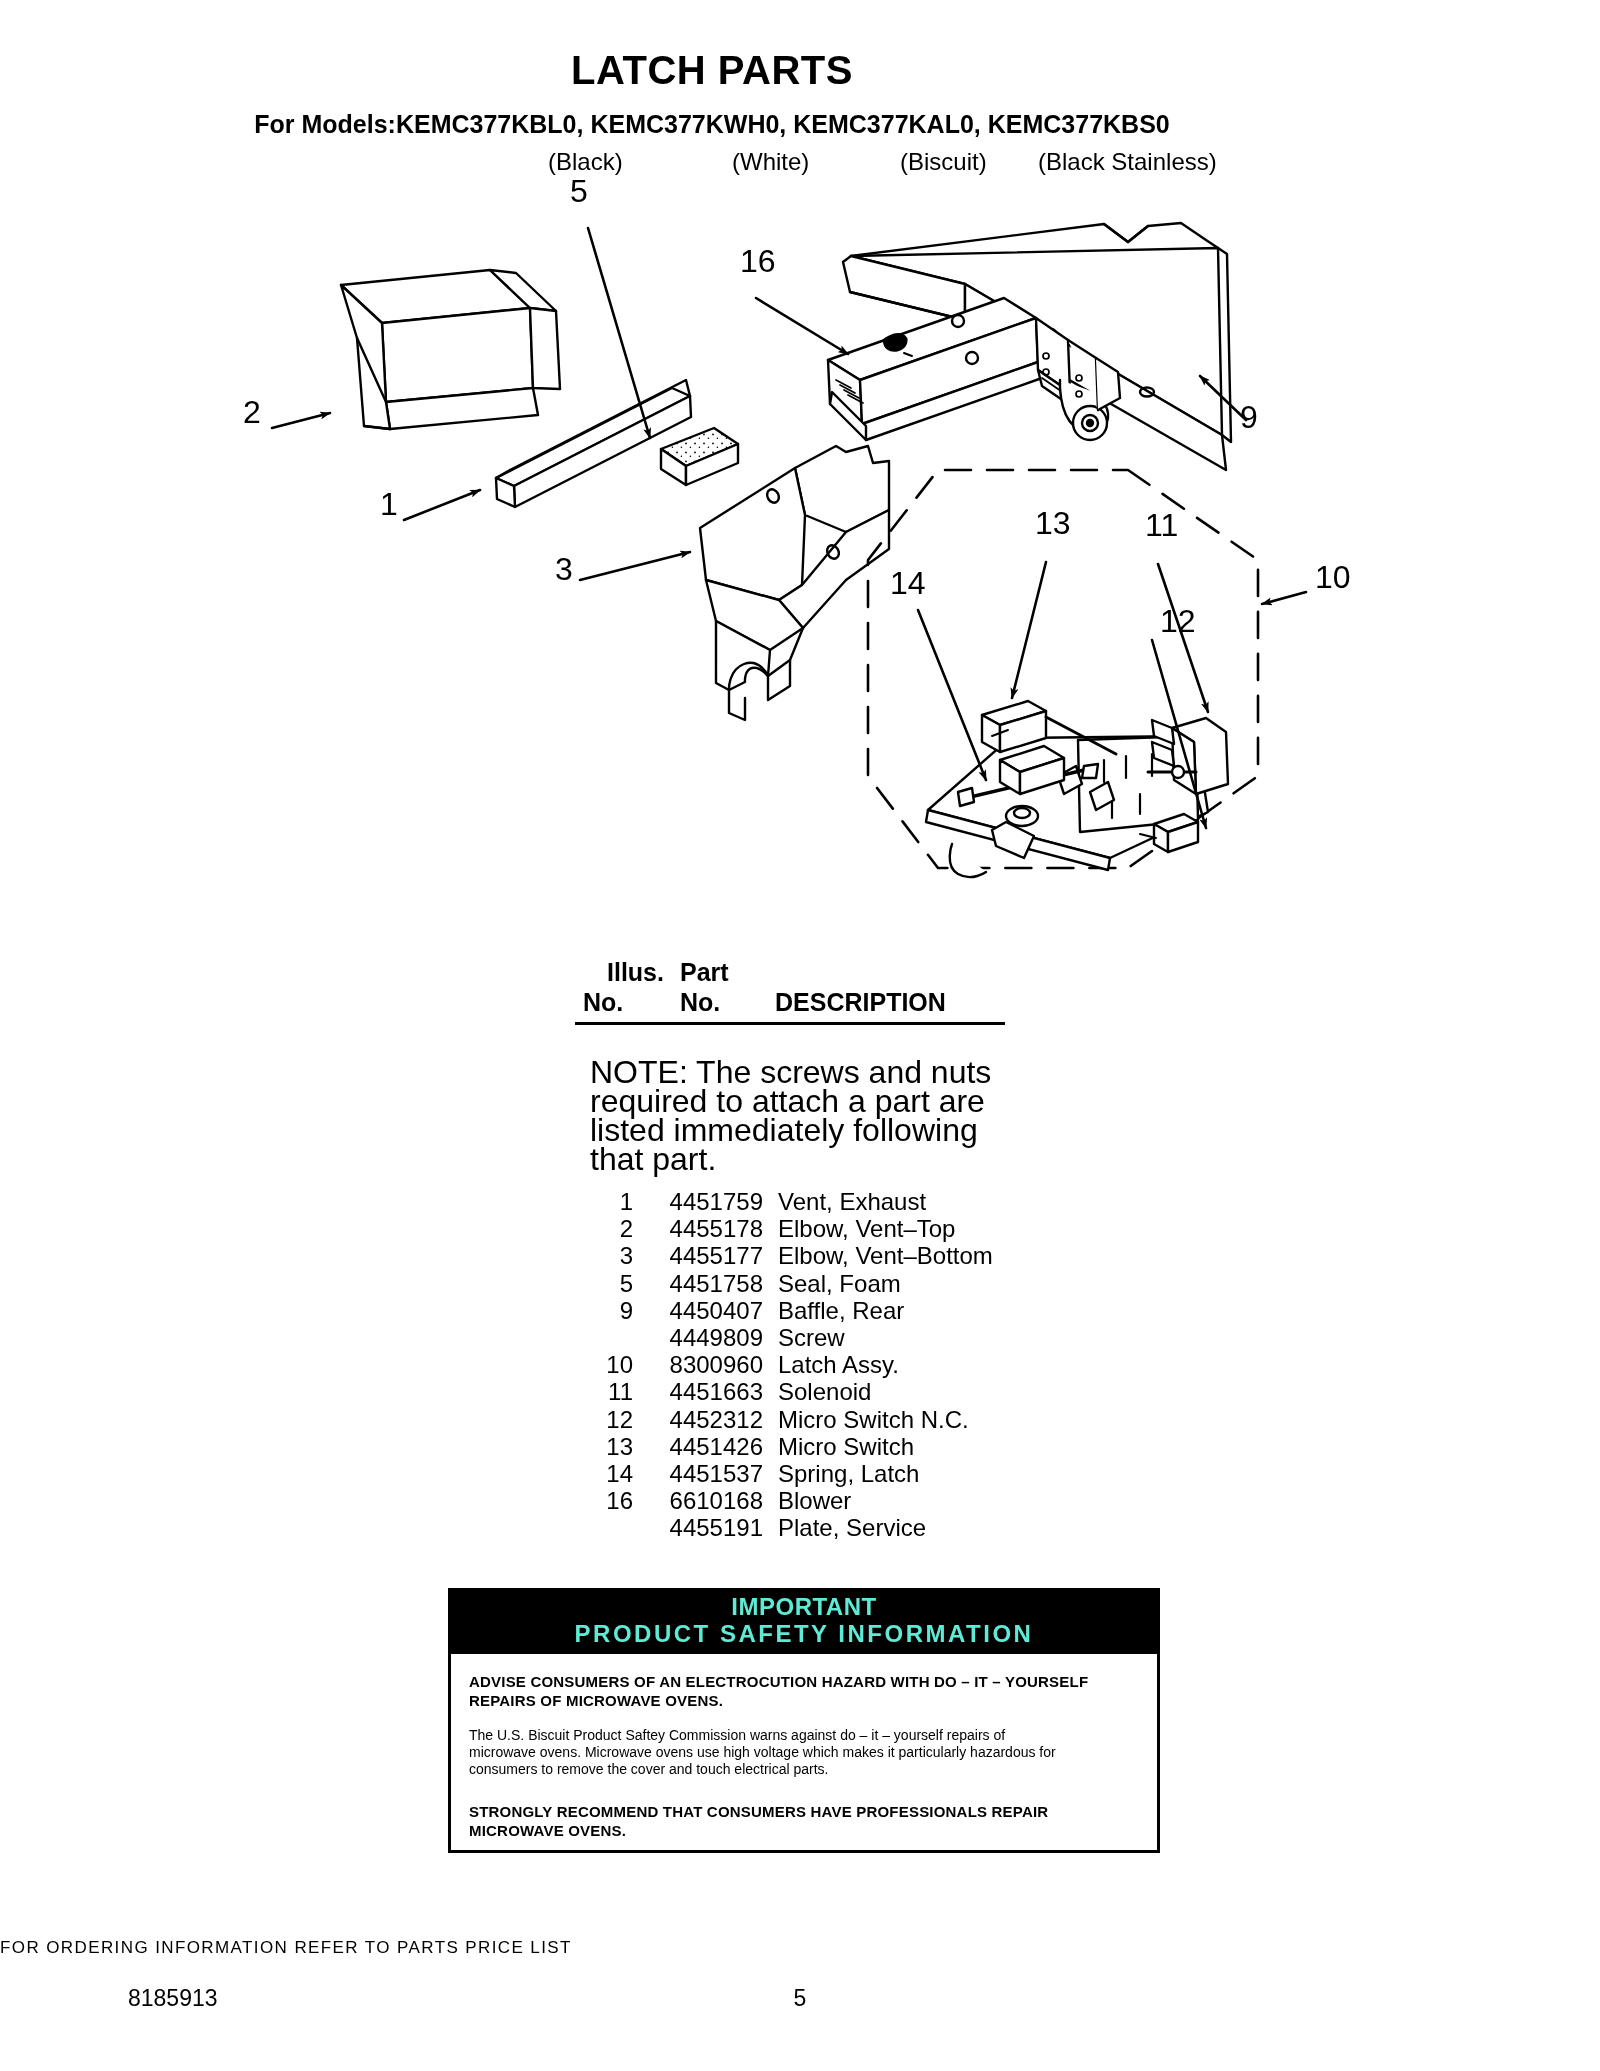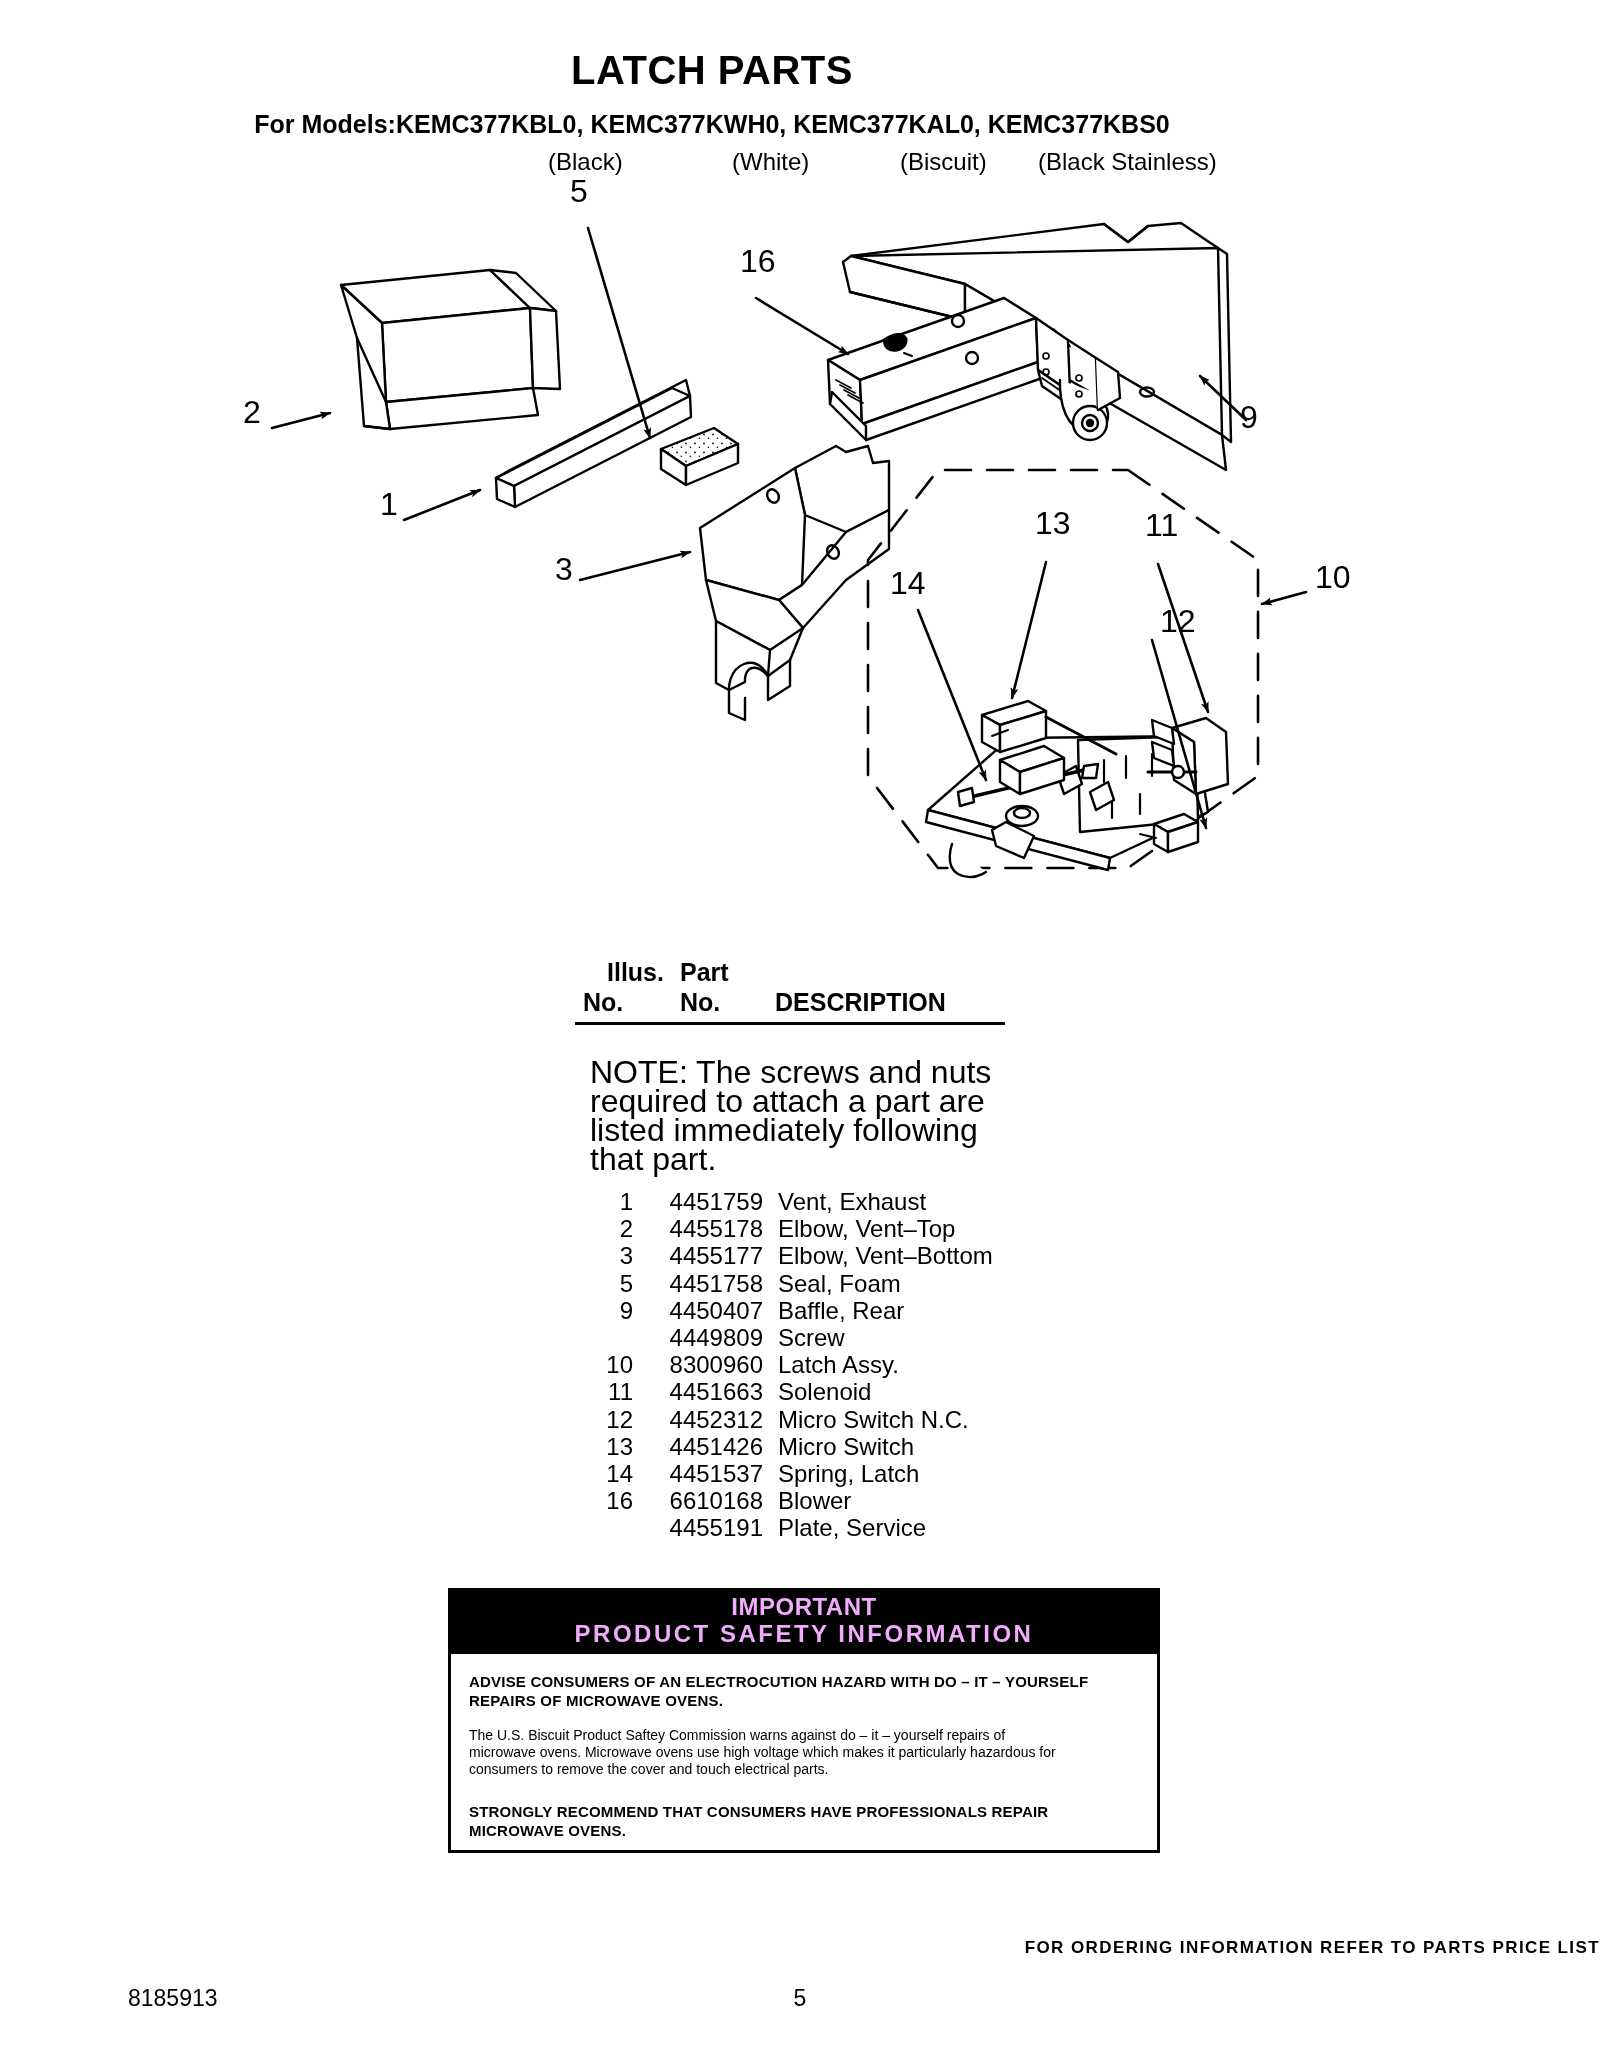--- a/index.html
+++ b/index.html
@@ -116,21 +116,21 @@
 
   
   #safety-box {
     position: absolute;
     left: 448px;
     top: 1588px;
     width: 712px;
   }
   #safety-header {
     background: #000000;
-    color: #f0abfc;
+    color: #5eead4;
     text-align: center;
     font-size: 24px;
     font-weight: bold;
     line-height: 27px;
     padding: 5px 0 7px 0;
     letter-spacing: 0.5px;
   }
   #safety-header .l2 { letter-spacing: 2.5px; }
   #safety-body {
     border: 3px solid #000000;
@@ -153,23 +153,23 @@
     margin-top: 17px;
   }
   .sf-bold-2 { margin-top: 24px; }
 
   
   #order-info {
     position: absolute;
     left: 0;
     top: 1938px;
     width: 1600px;
-    text-align: right;
+    text-align: left;
     font-size: 17px;
-    font-weight: bold;
+    font-weight: normal;
     letter-spacing: 1.4px;
   }
   #doc-number {
     position: absolute;
     left: 128px;
     top: 1985px;
     font-size: 23px;
   }
   #page-number {
     position: absolute;

